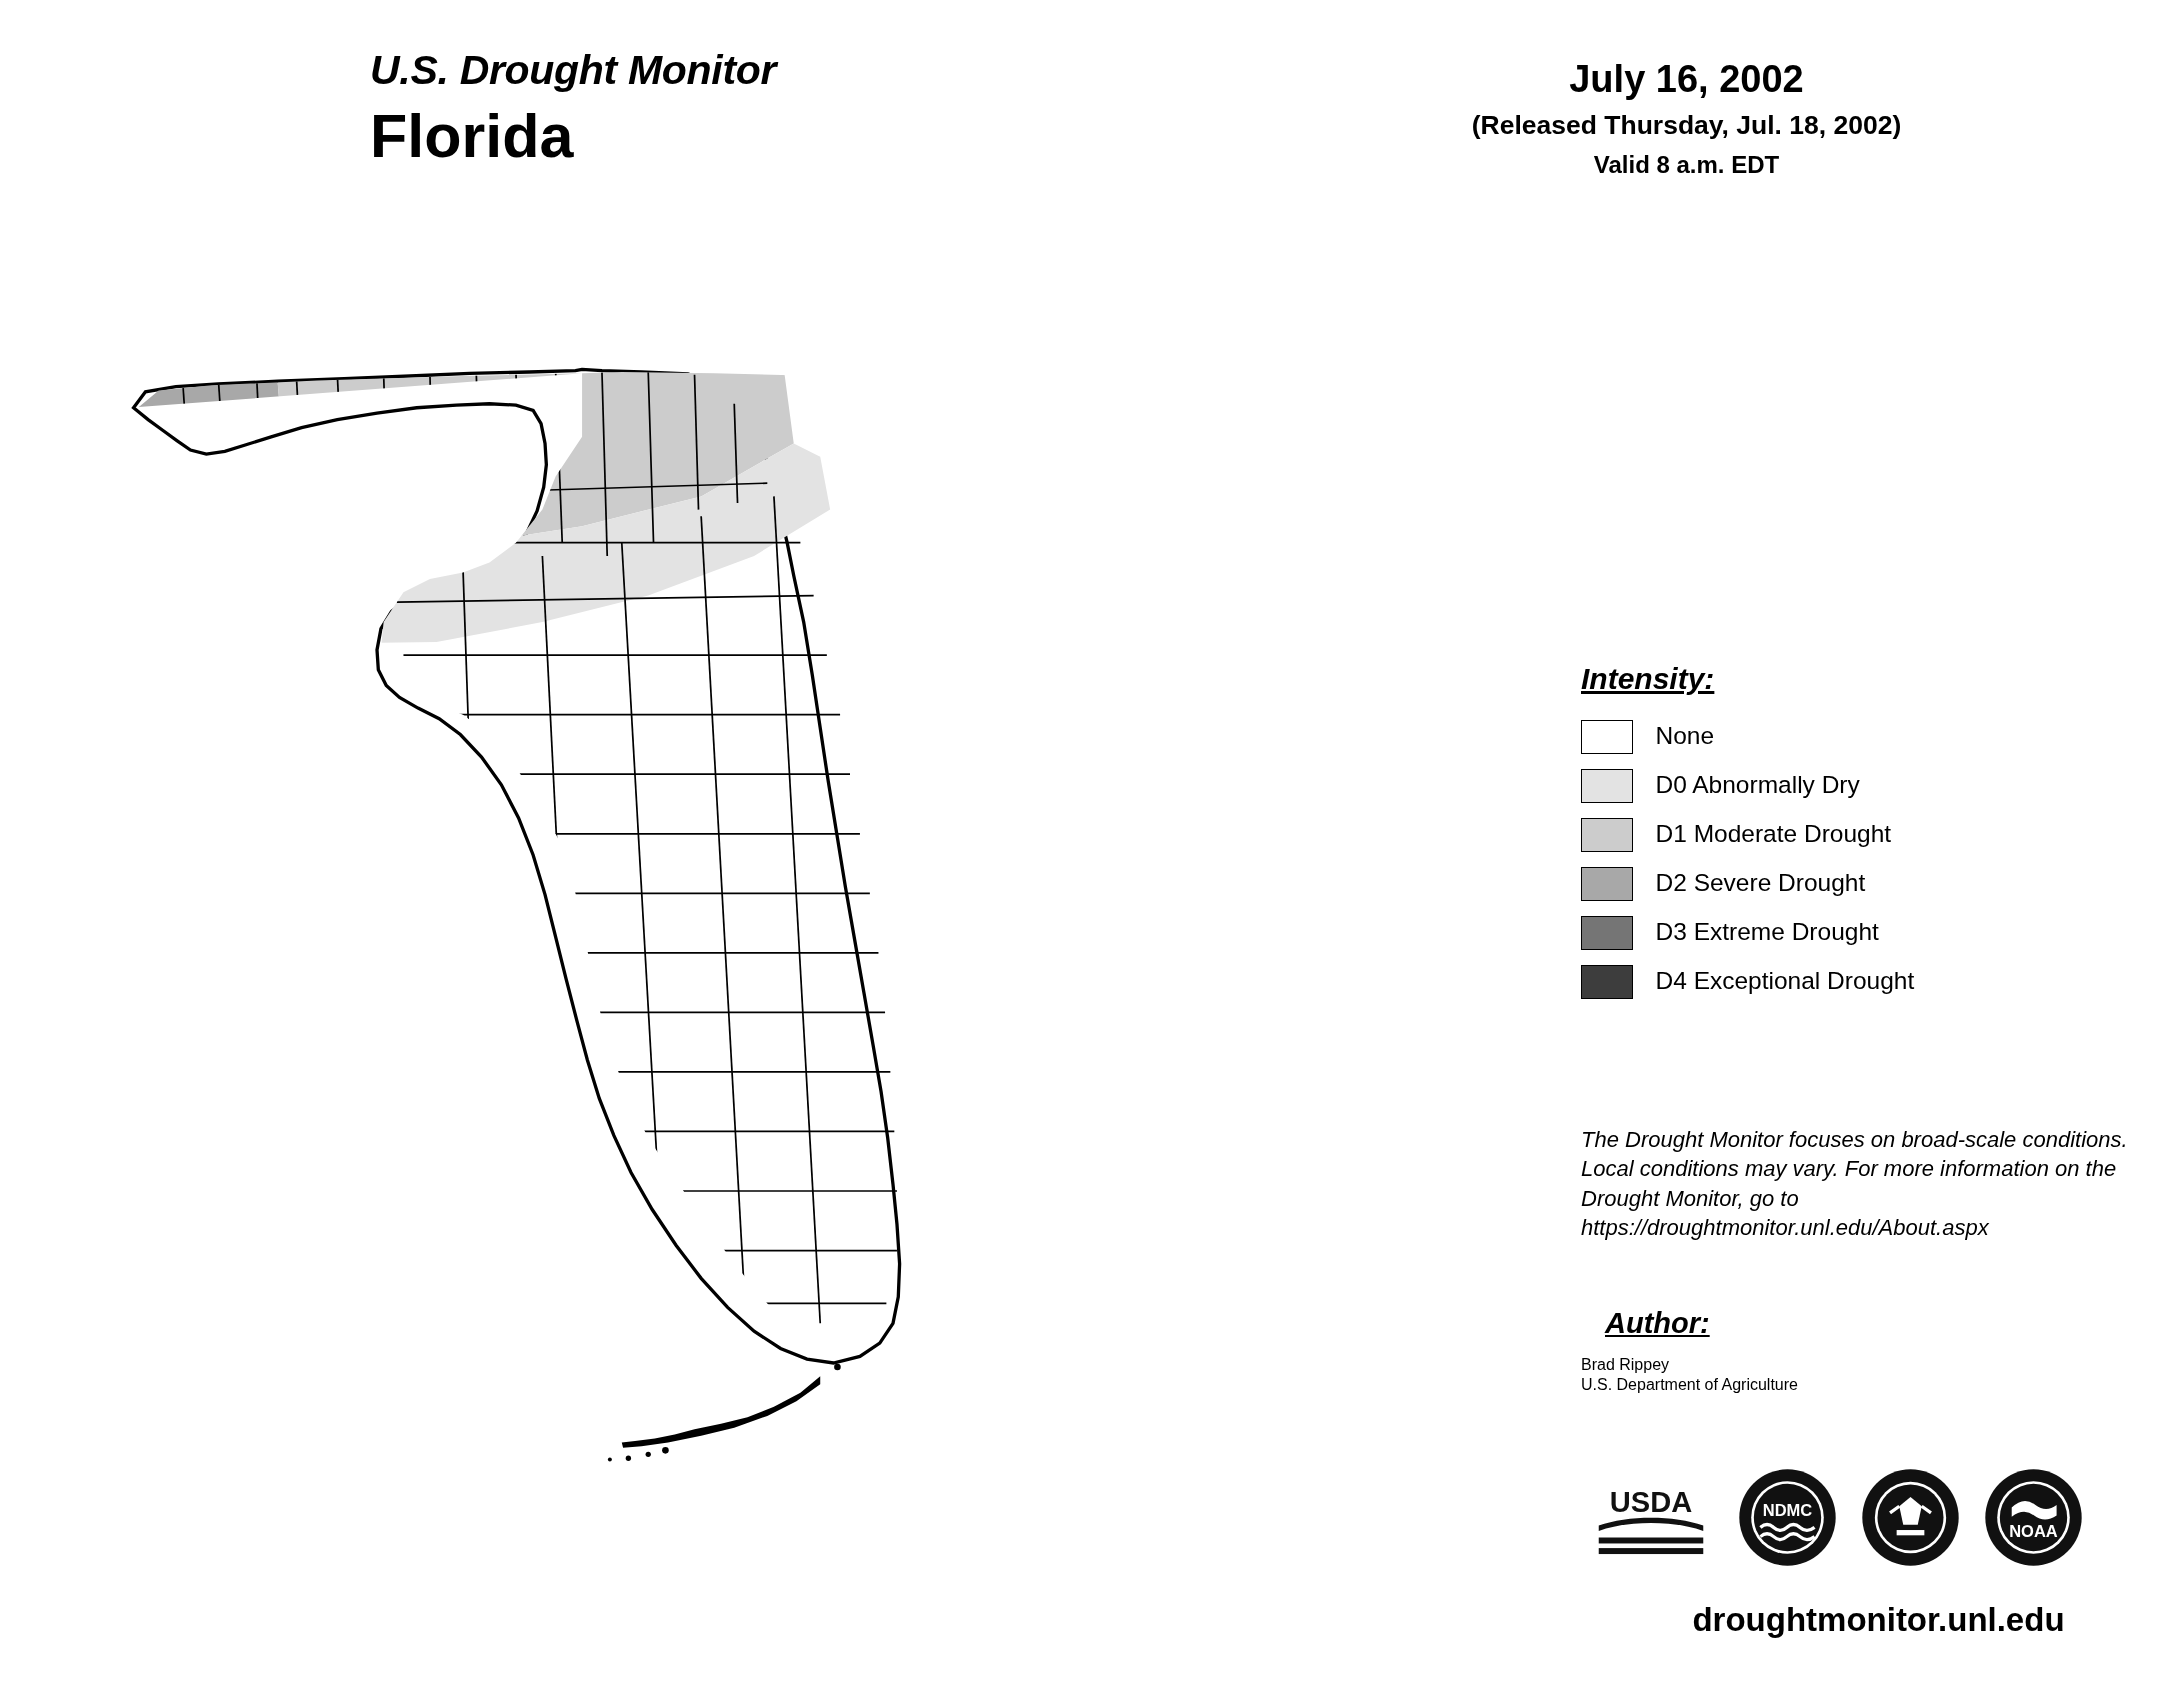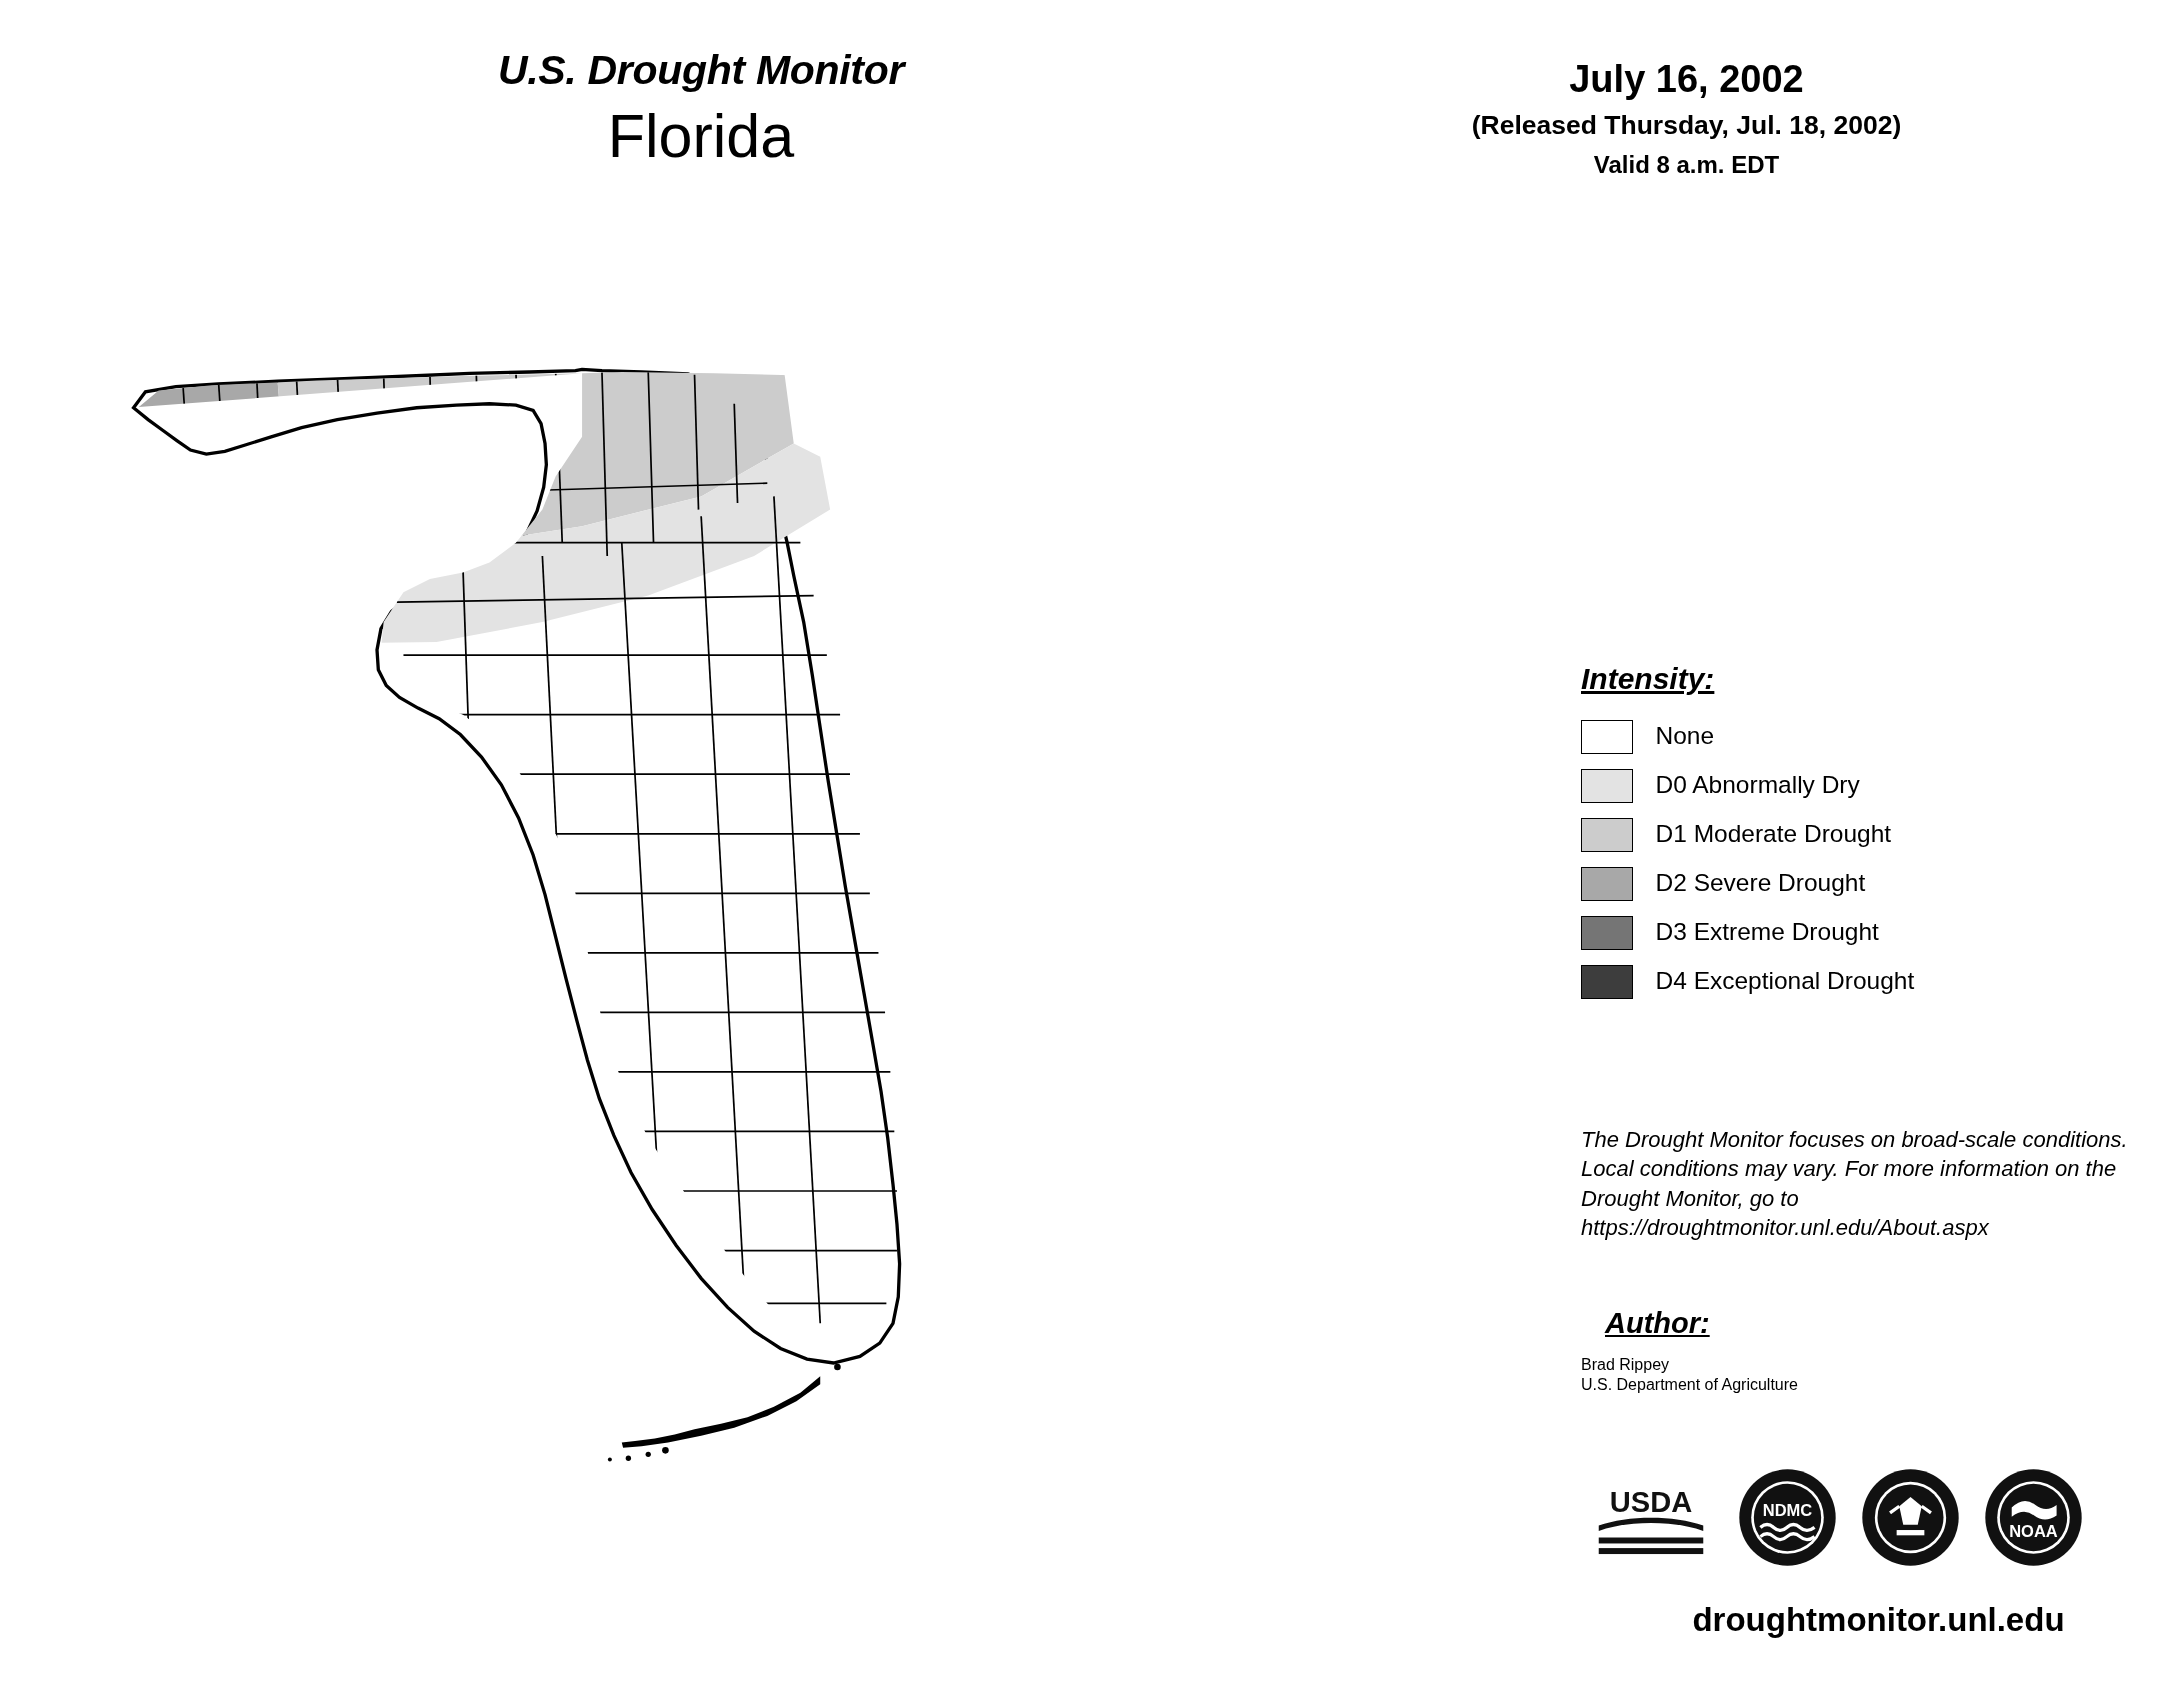--- a/index.html
+++ b/index.html
@@ -15,32 +15,32 @@
     color: #000000;
     overflow: hidden;
   }
 
   
   #header-title-block {
     position: absolute;
     left: 370px;
     top: 50px;
     width: 662px;
-    text-align: center;
+    text-align: left;
   }
   #dm-title {
     font-size: 41px;
     font-style: italic;
     font-weight: bold;
     letter-spacing: -0.3px;
     line-height: 1.0;
   }
   #state-title {
     font-size: 61px;
-    font-weight: normal;
+    font-weight: bold;
     margin-top: 14.6px;
     line-height: 1.0;
   }
 
   #header-date-block {
     position: absolute;
     left: 1389px;
     top: 60px;
     width: 595px;
     text-align: center;

